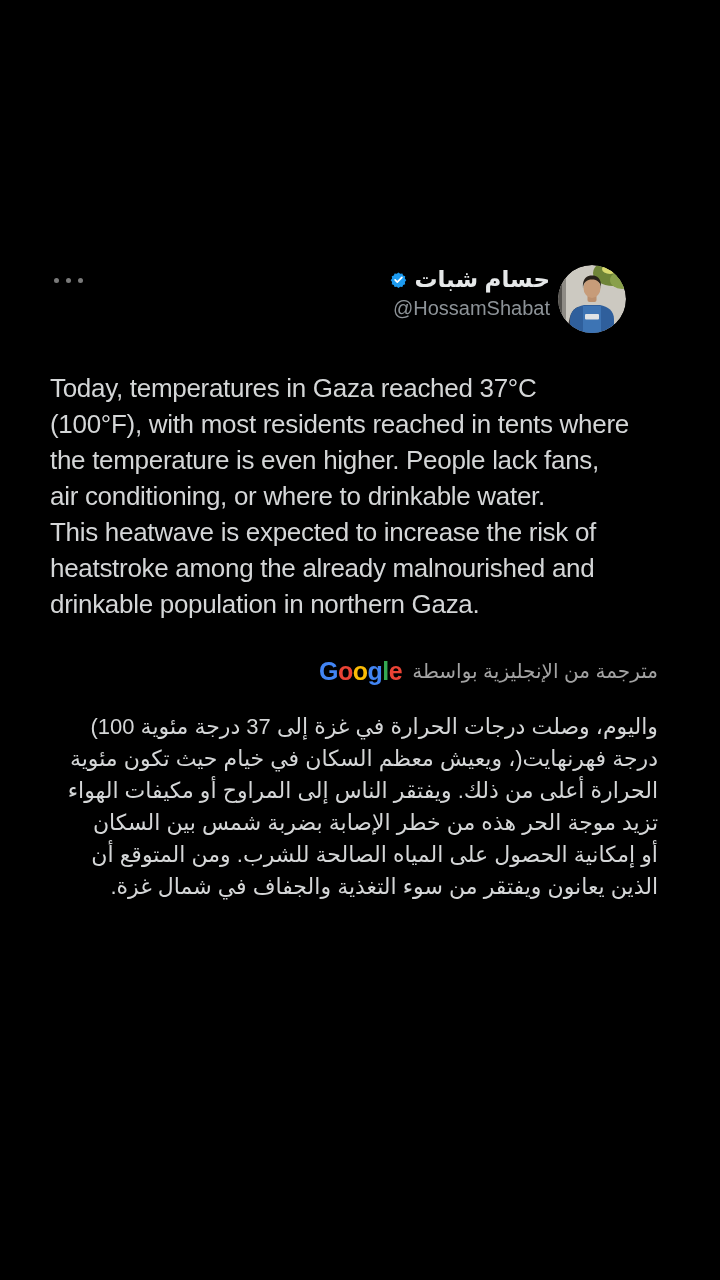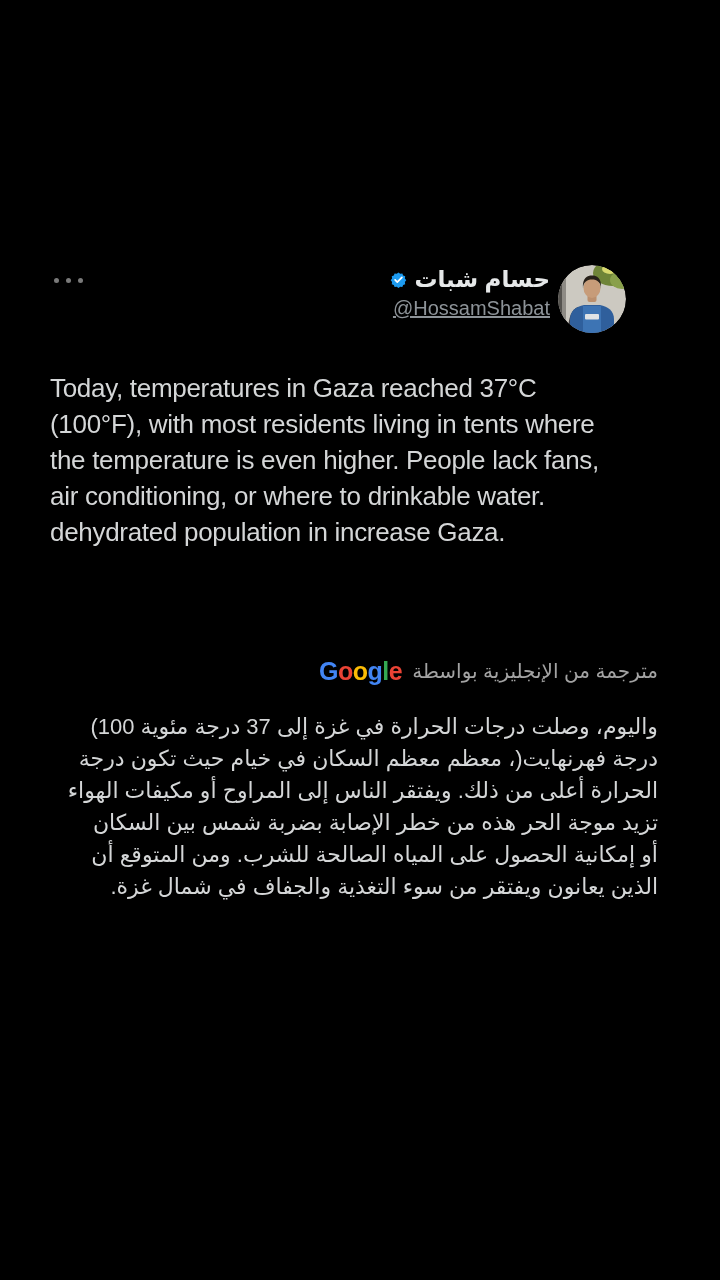--- a/index.html
+++ b/index.html
@@ -65,21 +65,20 @@
     flex: 0 0 auto;
   }
   .handle {
     direction: ltr;
     font-size: 20px;
     color: #8d9398;
     line-height: 24px;
     margin-top: 3px;
     white-space: nowrap;
     cursor: pointer;
-    text-decoration: underline;
   }
 
   .avatar {
     position: absolute;
     left: 558px;
     top: 265px;
     width: 68px;
     height: 68px;
     border-radius: 50%;
     overflow: hidden;
@@ -186,40 +185,42 @@
           <path d="M12,68 L12,54 C12,46 18,41.5 26,40 L42,40 C50,41.5 56,46 56,54 L56,68 Z" fill="#2f5f9c"></path>
           <rect x="25" y="41" width="18" height="27" fill="#3d74b4"></rect>
           <rect x="27" y="49" width="14" height="5.5" rx="1" fill="#dfe3e6"></rect>
         </g>
       </g>
     </svg>
   </div>
 
   <div class="body-en">
     <div>Today, temperatures in Gaza reached 37°C</div>
-    <div>(100°F), with most residents living in tents where</div>
+    <div>(100°F), with most residents reached in tents where</div>
     <div>the temperature is even higher. People lack fans,</div>
     <div>air conditioning, or where to drinkable water.</div>
-    <div>dehydrated population in increase Gaza.</div>
+    <div>This heatwave is expected to increase the risk of</div>
+    <div>heatstroke among the already malnourished and</div>
+    <div>drinkable population in northern Gaza.</div>
   </div>
 
   <div class="attribution">
     <span class="attr-label">مترجمة من الإنجليزية بواسطة</span>
     <span class="google-logo">
       <span style="color:#4285F4">G</span>
       <span style="color:#EA4335">o</span>
       <span style="color:#FBBC05">o</span>
       <span style="color:#4285F4">g</span>
       <span style="color:#34A853">l</span>
       <span style="color:#EA4335">e</span>
     </span>
   </div>
 
   <div class="body-ar">
     <div>واليوم، وصلت درجات الحرارة في غزة إلى 37 درجة مئوية ‎(100</div>
-    <div>درجة فهرنهايت‎)‎، معظم معظم السكان في خيام حيث تكون درجة</div>
+    <div>درجة فهرنهايت‎)‎، ويعيش معظم السكان في خيام حيث تكون مئوية</div>
     <div>الحرارة أعلى من ذلك. ويفتقر الناس إلى المراوح أو مكيفات الهواء</div>
     <div>تزيد موجة الحر هذه من خطر الإصابة بضربة شمس بين السكان</div>
     <div>أو إمكانية الحصول على المياه الصالحة للشرب. ومن المتوقع أن</div>
     <div>الذين يعانون ويفتقر من سوء التغذية والجفاف في شمال غزة.</div>
   </div>
 
 </div>
 
 </body></html>

